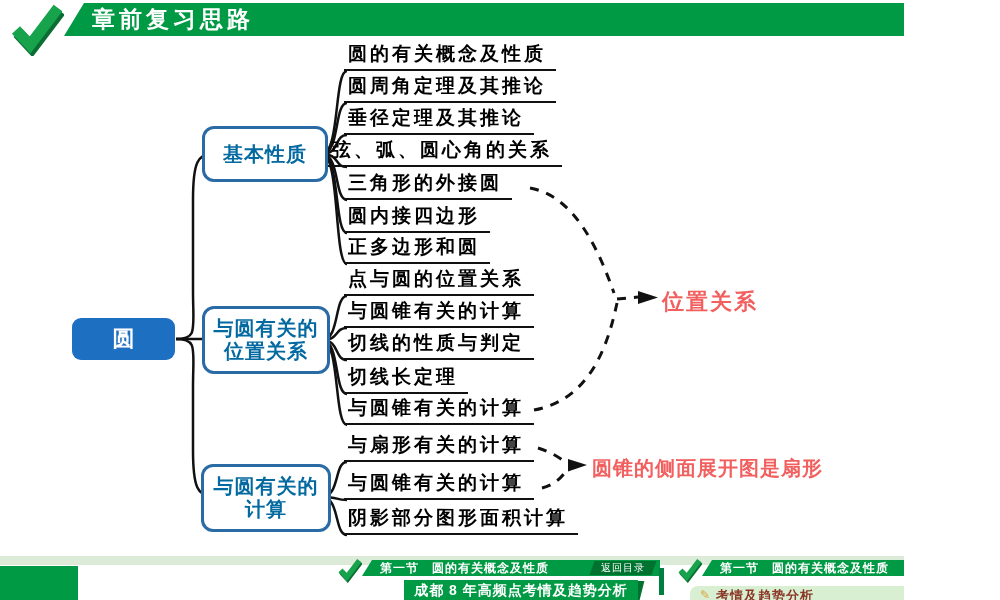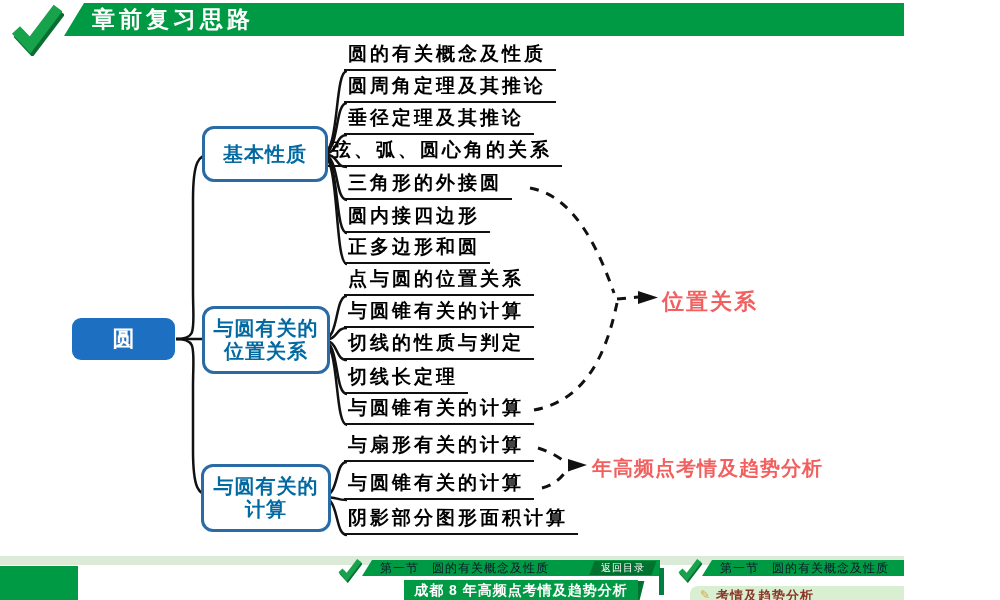--- a/index.html
+++ b/index.html
@@ -25,22 +25,22 @@
         border-bottom:2.5px solid #111;}
   .red-note{position:absolute;z-index:1;white-space:nowrap;font-weight:700;color:#f25f5f;}
   #note-0{left:662px;top:287px;font-size:22px;letter-spacing:2px;}
   #note-1{left:592px;top:455px;font-size:20px;letter-spacing:1px;}
   
   .strip{position:absolute;left:0;top:556px;width:1000px;height:9px;background:#dcead8;}
   .left-block{position:absolute;left:0;top:566px;width:78px;height:34px;background:#009944;}
   .f-check{position:absolute;top:557px;}
   .f-bar{position:absolute;top:560px;width:298px;height:16px;background:#009944;
          clip-path:polygon(0 100%,10px 0,100% 0,100% 100%);}
-  .f-chapter{position:absolute;left:18px;top:0;height:16px;line-height:16px;color:#0f172a;
-             font-size:12px;font-weight:400;letter-spacing:1px;white-space:nowrap;}
+  .f-chapter{position:absolute;left:18px;top:0;height:16px;line-height:16px;color:#ffffff;
+             font-size:12px;font-weight:700;letter-spacing:1px;white-space:nowrap;}
   .f-back{position:absolute;right:6px;top:1px;height:14px;line-height:14px;background:#00722f;
           color:#fff;font-size:10px;padding:0 9px;transform:skewX(-20deg);}
   .f-back span{display:inline-block;transform:skewX(20deg);letter-spacing:1px;}
   .banner{position:absolute;left:404px;top:580px;width:234px;height:20px;background:#009944;
           border-radius:0;color:#fff;font-size:14px;font-weight:700;text-align:center;
           line-height:20px;letter-spacing:1px;z-index:1;}
   .banner-fold{position:absolute;left:632px;top:581px;width:10px;height:19px;background:#00722f;
                transform:skewX(-14deg);}
   .divider{position:absolute;left:659px;top:568px;width:5px;height:27px;background:#008040;}
   .panel{position:absolute;left:690px;top:586px;width:296px;height:14px;background:#d9efd2;
@@ -126,21 +126,21 @@
   <div class="leaf" style="left:344px;top:299px;">与圆锥有关的计算</div>
   <div class="leaf" style="left:344px;top:331px;">切线的性质与判定</div>
   <div class="leaf" style="left:344px;top:365px;">切线长定理</div>
   <div class="leaf" style="left:344px;top:396px;">与圆锥有关的计算</div>
 
   <div class="leaf" style="left:344px;top:433px;">与扇形有关的计算</div>
   <div class="leaf" style="left:344px;top:471px;">与圆锥有关的计算</div>
   <div class="leaf" style="left:344px;top:506px;">阴影部分图形面积计算</div>
 
   <div class="red-note" id="note-0">位置关系</div>
-  <div class="red-note" id="note-1">年高频点考情及趋势分析</div>
+  <div class="red-note" id="note-1">圆锥的侧面展开图是扇形</div>
 
   <div class="strip"></div>
   <div class="left-block"></div>
 
   <svg class="f-check" style="left:336px;" width="26" height="26" viewBox="0 0 58 54">
     <path d="M12,31 L26,46 L54,9" stroke="#0a6e33" stroke-width="13" fill="none"></path>
     <path d="M10,28 L24,43 L52,6" stroke="#17a24c" stroke-width="12" fill="none"></path>
   </svg>
   <div class="f-bar" style="left:362px;">
     <div class="f-chapter">第一节　圆的有关概念及性质</div>

